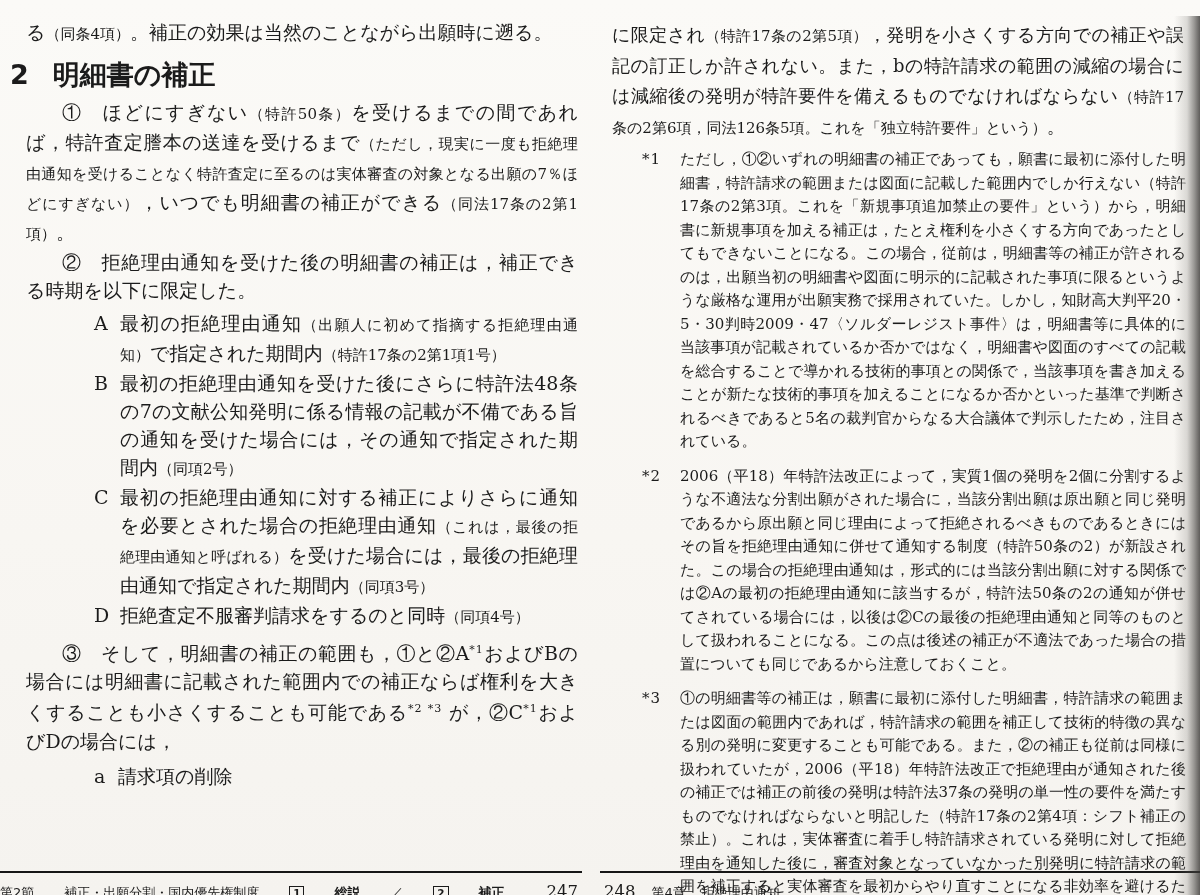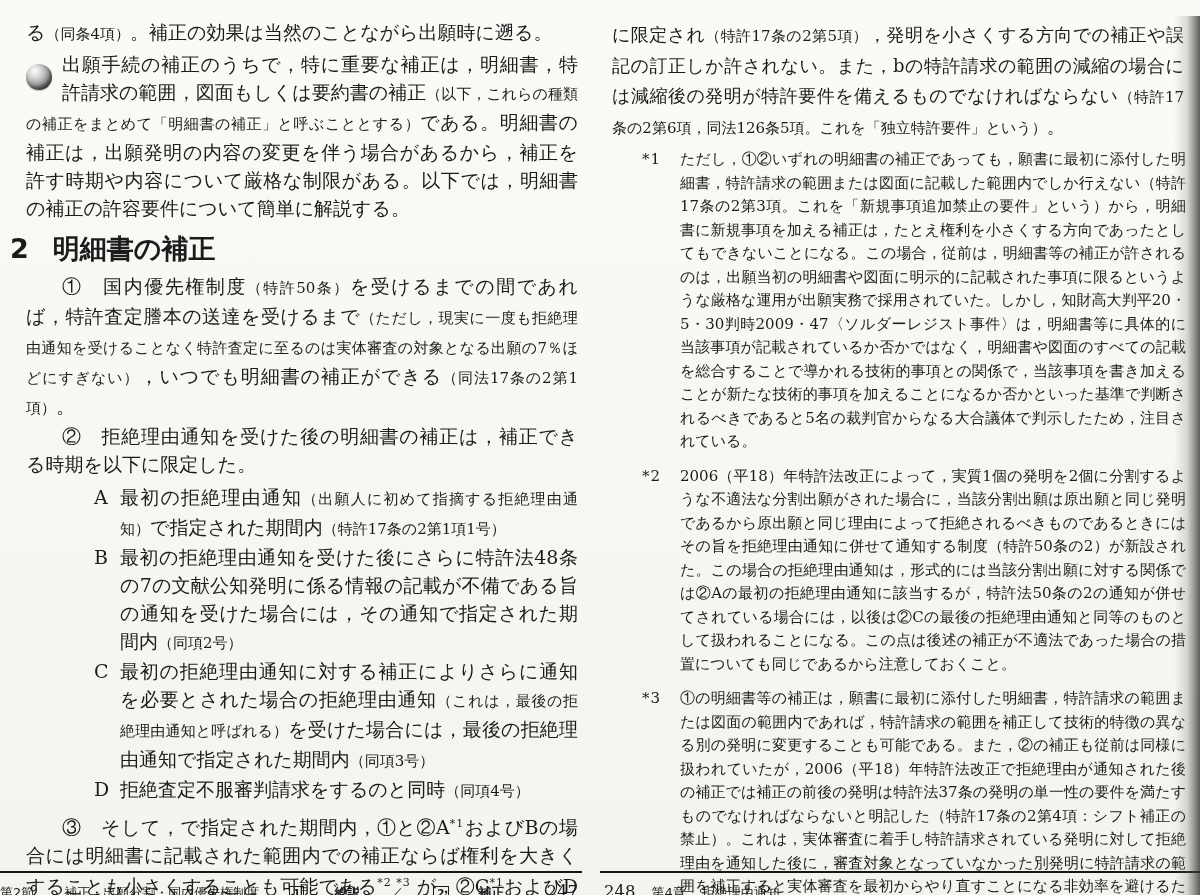--- a/index.html
+++ b/index.html
@@ -61,32 +61,26 @@
 </head>
 <body>
 
 <div class="spread">
 
   <section class="page page-left">
     <div class="left-body">
 
       <p class="para"><span>る</span><span class="sm">（同条4項）</span><span>。補正の効果は当然のことながら出願時に遡る。</span></p>
 
-      <div class="lead para">
-        <span class="ball-wrap">
-            <span class="ball"></span>
-          </span>
-        <span><span>出願手続の補正のうちで，特に重要な補正は，明細書，特許請求の範囲，図面もしくは要約書の補正</span><span class="sm">（以下，これらの種類の補正をまとめて「明細書の補正」と呼ぶこととする）</span><span>である。明細書の補正は，出願発明の内容の変更を伴う場合があるから，補正を許す時期や内容について厳格な制限がある。以下では，明細書の補正の許容要件について簡単に解説する。</span></span>
-      </div>
 
       <h2 class="section-h">
         <span class="sec-num">2</span><span>明細書の補正</span>
       </h2>
 
-      <p class="para ind"><span>①　国内優先権制度</span><span class="sm">（特許50条）</span><span>を受けるまでの間であれば，特許査定謄本の送達を受けるまで</span><span class="sm">（ただし，現実に一度も拒絶理由通知を受けることなく特許査定に至るのは実体審査の対象となる出願の7％ほどにすぎない）</span><span>，いつでも明細書の補正ができる</span><span class="sm">（同法17条の2第1項）</span><span>。</span></p>
+      <p class="para ind"><span>①　ほどにすぎない</span><span class="sm">（特許50条）</span><span>を受けるまでの間であれば，特許査定謄本の送達を受けるまで</span><span class="sm">（ただし，現実に一度も拒絶理由通知を受けることなく特許査定に至るのは実体審査の対象となる出願の7％ほどにすぎない）</span><span>，いつでも明細書の補正ができる</span><span class="sm">（同法17条の2第1項）</span><span>。</span></p>
 
       <p class="para ind"><span>②　拒絶理由通知を受けた後の明細書の補正は，補正できる時期を以下に限定した。</span></p>
 
       <div class="abcd">
         <div class="abcd-item">
           <span class="abcd-label">A</span>
           <span class="abcd-text"><span>最初の拒絶理由通知</span><span class="sm">（出願人に初めて指摘する拒絶理由通知）</span><span>で指定された期間内</span><span class="sm">（特許17条の2第1項1号）</span></span>
         </div>
         <div class="abcd-item">
           <span class="abcd-label">B</span>
@@ -95,21 +89,21 @@
         <div class="abcd-item">
           <span class="abcd-label">C</span>
           <span class="abcd-text"><span>最初の拒絶理由通知に対する補正によりさらに通知を必要とされた場合の拒絶理由通知</span><span class="sm">（これは，最後の拒絶理由通知と呼ばれる）</span><span>を受けた場合には，最後の拒絶理由通知で指定された期間内</span><span class="sm">（同項3号）</span></span>
         </div>
         <div class="abcd-item">
           <span class="abcd-label">D</span>
           <span class="abcd-text"><span>拒絶査定不服審判請求をするのと同時</span><span class="sm">（同項4号）</span></span>
         </div>
       </div>
 
-      <p class="para ind p3"><span>③　そして，で指定された期間内，①と②A</span><span class="sup">*1</span><span>およびBの場合には明細書に記載された範囲内での補正ならば権利を大きくすることも小さくすることも可能である</span><span class="sup">*2 *3</span><span> が，②C</span><span class="sup">*1</span><span>およびDの場合には，</span></p>
+      <p class="para ind p3"><span>③　そして，明細書の補正の範囲も，①と②A</span><span class="sup">*1</span><span>およびBの場合には明細書に記載された範囲内での補正ならば権利を大きくすることも小さくすることも可能である</span><span class="sup">*2 *3</span><span> が，②C</span><span class="sup">*1</span><span>およびDの場合には，</span></p>
 
       <div class="sublist">
         <div class="sub-item">
           <span class="sub-label">a</span>
           <span>請求項の削除</span>
         </div>
 
       </div>
     </div>
 

